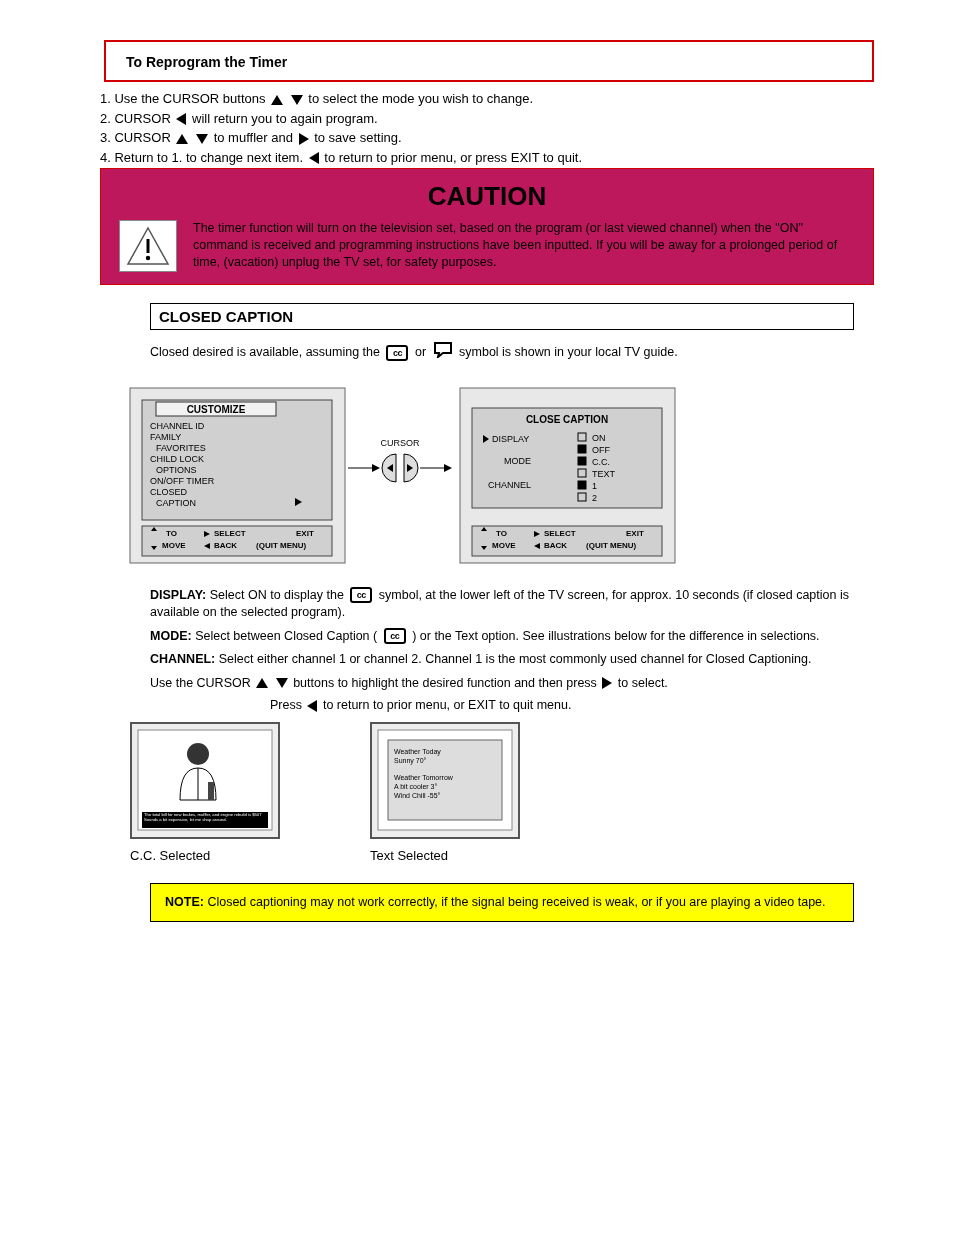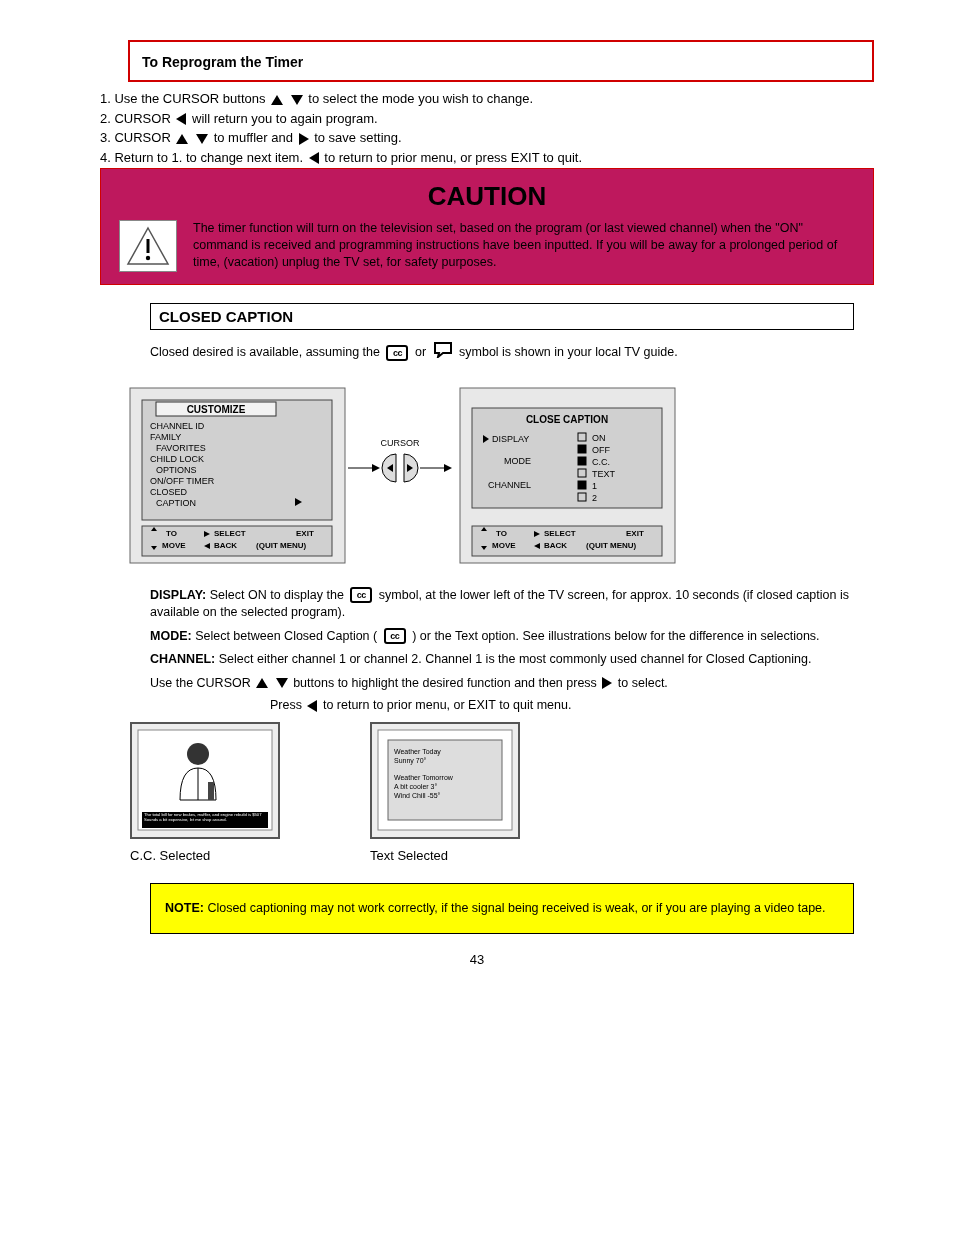--- a/index.html
+++ b/index.html
@@ -15,22 +15,22 @@
   .page {
     width: 954px;
     min-height: 1235px;
     position: relative;
     padding: 40px 40px 60px 40px;
   }
 
   
   .red-box {
     border: 2px solid #d00000;
-    padding: 8px 12px 2px 12px;
-    margin-left: 88px;
+    padding: 8px 12px 2px 20px;
+    margin-left: 64px;
     margin-right: 40px;
   }
   .heading {
     font-weight: bold;
     font-size: 14px;
     margin: 4px 0 8px 0;
   }
   .hanging {
     padding-left: 14px;
     text-indent: -14px;
@@ -144,21 +144,21 @@
   }
   .sample-caption {
     margin-top: 6px;
     font-size: 13px;
   }
 
   .note-yellow {
     background: #ffff00;
     border: 1px solid #000;
     margin: 20px 60px 0 110px;
-    padding: 16px 14px;
+    padding: 10px 14px;
     font-size: 12.5px;
     line-height: 1.35;
   }
   .page-num {
     text-align: center;
     font-size: 13px;
     margin-top: 18px;
   }
 </style>
 </head>
@@ -366,14 +366,13 @@
         <div class="sample-caption">Text Selected</div>
       </div>
     </div>
   </div>
 
   <div class="note-yellow">
     <span style="font-weight:bold;">NOTE:</span>
     <span>Closed captioning may not work correctly, if the signal being received is weak, or if you are playing a video tape.</span>
   </div>
 
-  <div class="page-num">43</div>
 </div>
 
 </body></html>

